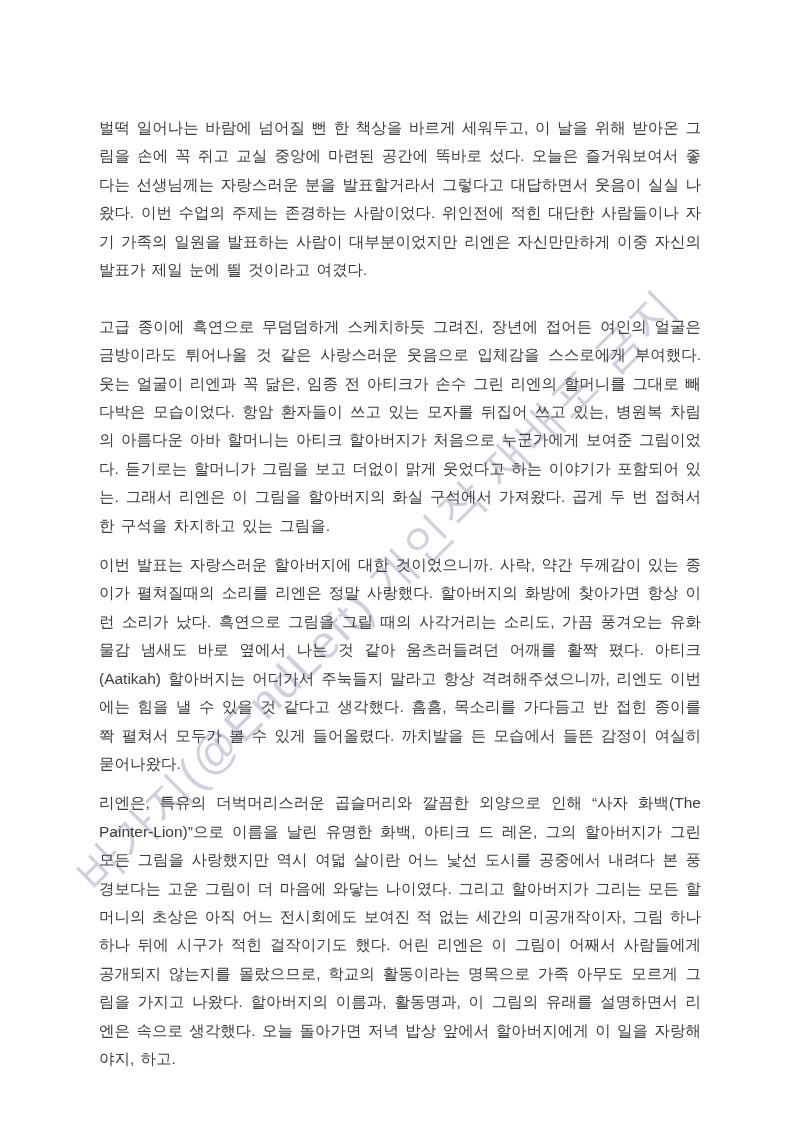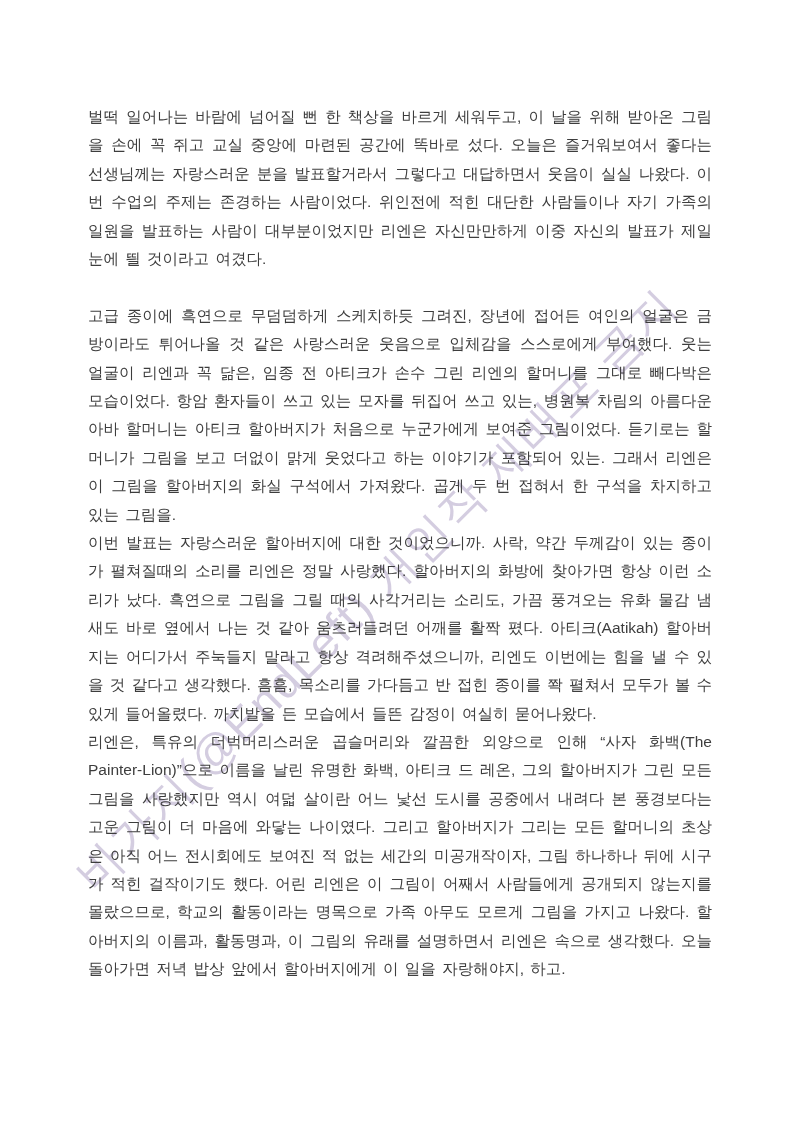--- a/index.html
+++ b/index.html
@@ -35,21 +35,21 @@
     top: 103px;
     width: 624px;
     z-index: 2;
     color: #3d3d3d;
     font-size: 15.5px;
     line-height: 28.4px;
     text-align: justify;
     word-spacing: 2px;
   }
   .para {
-    margin: 0;
+    margin: 11px;
     padding: 0;
   }
   .para-gap {
     margin-top: 28.4px;
   }
 </style>
 </head>
 <body>
 
 <div class="page">

